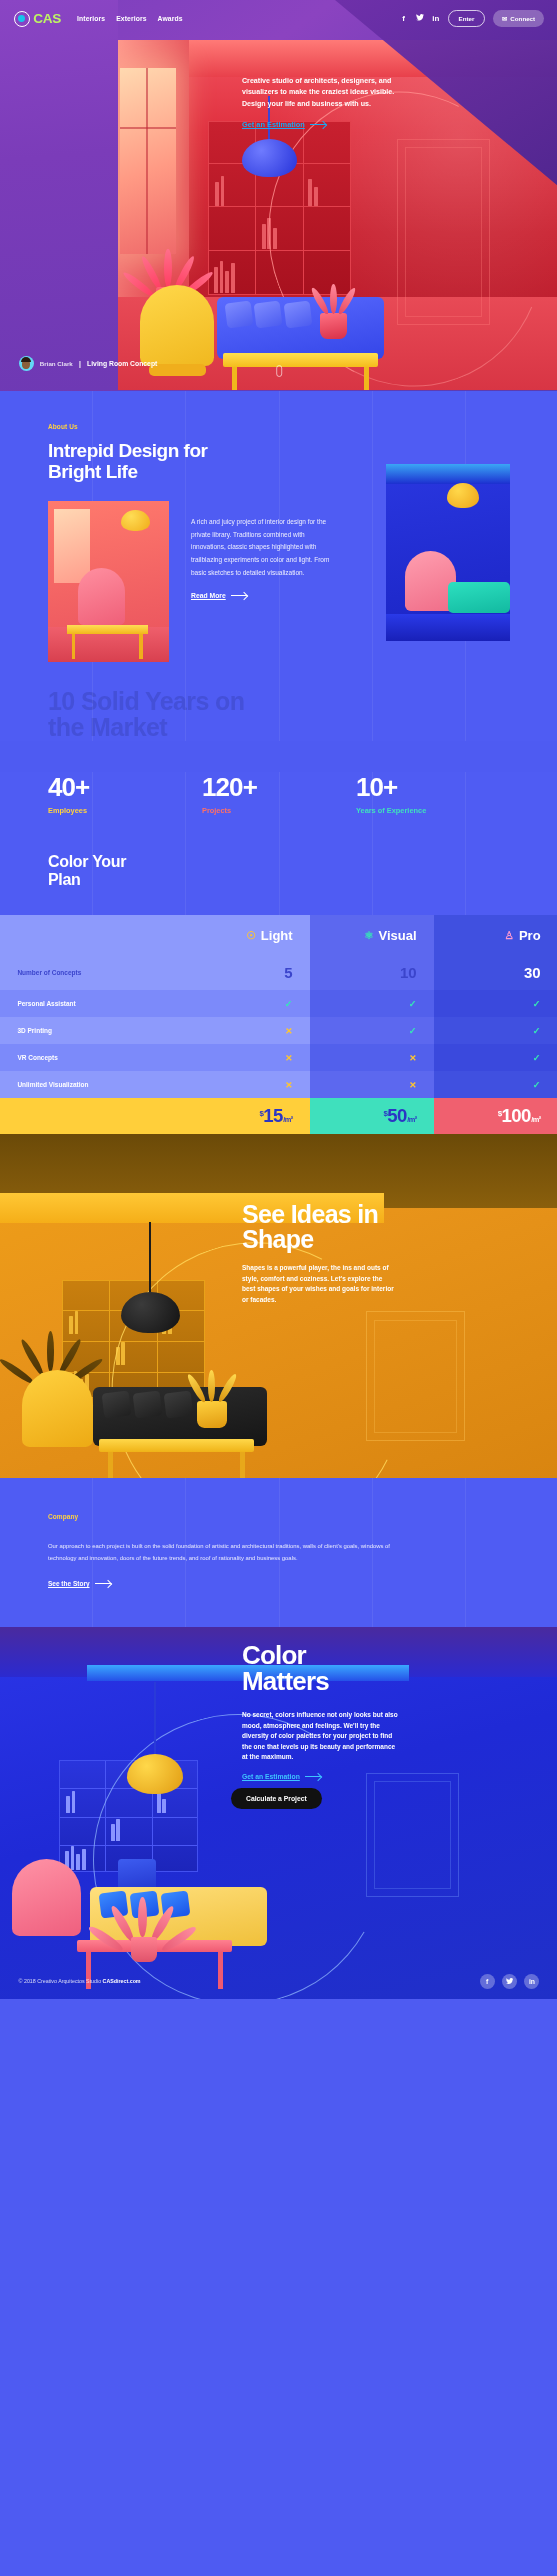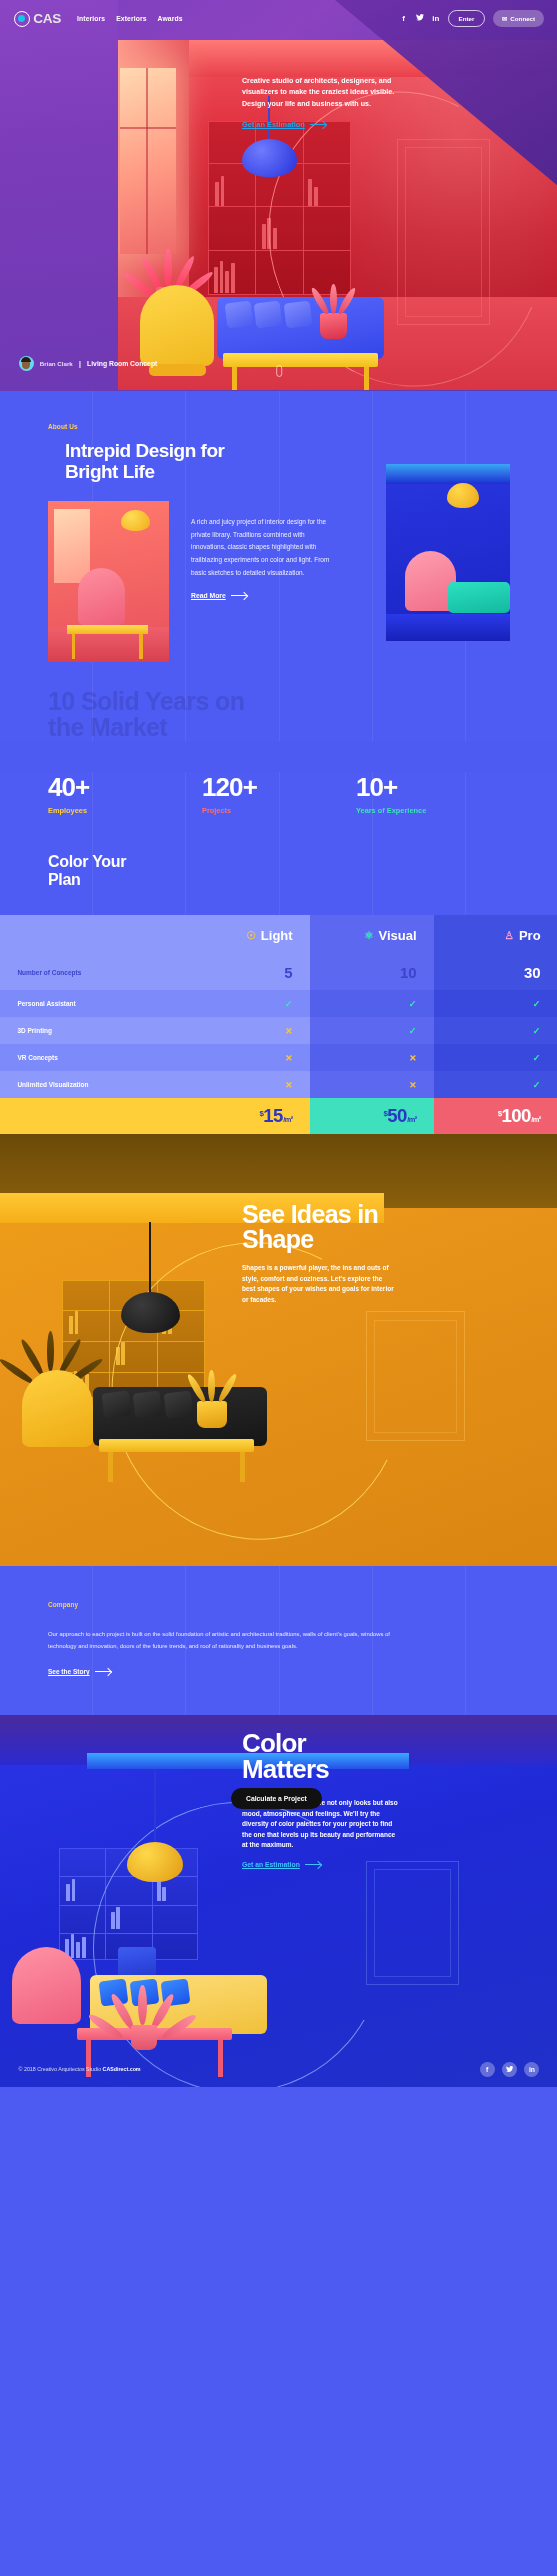--- a/index.html
+++ b/index.html
@@ -21,21 +21,21 @@
   .header {
     position:absolute; top:0; left:0; width:558px; height:37px; z-index:40;
     display:flex; align-items:center; padding:0 13.6px;
   }
   .brand { display:flex; align-items:center; gap:3.7px; margin-right:16px; }
   .brand-mark {
     width:16px; height:16px; border-radius:50%;
     border:1.2px solid #fff; display:flex; align-items:center; justify-content:center;
   }
   .brand-dot { width:6.8px; height:6.8px; border-radius:50%; background:#17c4ec; }
-  .brand-text { color:#e5e5e5; font-size:13.6px; font-weight:bold; letter-spacing:-0.3px;text-align:right; }
+  .brand-text { color:#bef264; font-size:13.6px; font-weight:bold; letter-spacing:-0.3px;text-align:right; }
   .nav { display:flex; gap:11px; }
   .nav a { color:#fff; font-size:6.8px; font-weight:bold; text-decoration:none; letter-spacing:0.1px; }
   .header-right { margin-left:auto; display:flex; align-items:center; gap:7.4px; }
   .soc { color:#fff; font-size:8px; font-weight:bold; width:8.7px; text-align:center; line-height:1; }
   .btn-enter {
     border:0.6px solid rgba(255,255,255,0.75); color:#fff; font-size:6.2px; font-weight:bold;
     border-radius:11px; padding:4.3px 10px; background:transparent;
   }
   .btn-connect {
     background:rgba(255,255,255,0.28); color:#fff; font-size:6.2px; font-weight:bold;
@@ -159,21 +159,21 @@
   .cap-name { color:rgba(255,255,255,0.82); font-size:6.2px; font-weight:bold; }
   .cap-proj { color:#fff; font-size:6.8px; font-weight:bold; }
   .hero-scroll { position:absolute; left:50%; bottom:13.6px; z-index:12; width:5.6px; height:12.4px;
     border:0.9px solid rgba(255,255,255,0.6); border-radius:3.7px; transform:translateX(-50%); }
 
   
   .about { position:relative; background:#4f5cf3; padding:32px 0 0 0; overflow:hidden; }
   .about-inner { position:relative; z-index:5; padding:0 48px; }
   .eyebrow { color:#ffd23f; font-size:6.5px; font-weight:bold; letter-spacing:0.1px; }
   .about-title { margin-top:10px; color:#fff; font-size:19px; font-weight:bold; line-height:1.12;
-    letter-spacing:-0.5px; max-width:205px;margin-left:17px; }
+    letter-spacing:-0.5px; max-width:205px; }
   .about-grid { display:flex; margin-top:18.6px; gap:0; position:relative; }
   .about-img {
     width:121px; height:161px; position:relative; overflow:hidden; flex:none; margin-left:0;
     background:linear-gradient(170deg,#ff7a6d,#e8505c);
   }
   .ai-win { position:absolute; left:6.2px; top:7.4px; width:36px; height:74px;
     background:linear-gradient(160deg,#ffd8b4,#ff9d8c); }
   .ai-lamp { position:absolute; left:73px; top:8.7px; width:28.5px; height:21px;
     background:radial-gradient(circle at 35% 30%,#ffdd55,#f0ab18); border-radius:50% 50% 44% 44%/60% 60% 40% 40%; }
   .ai-chair { position:absolute; left:30px; top:67px; width:47px; height:57px;
@@ -249,21 +249,21 @@
   .frow .c-2 { background:#3fe0bd; }
   .frow .c-3 { background:#f0606f; }
   .price { font-weight:bold; letter-spacing:-0.6px; display:flex; align-items:baseline; }
   .price .cur { font-size:8px; vertical-align:super; align-self:flex-start; margin-top:3.7px; }
   .price .val { font-size:18.6px; }
   .price .unit { font-size:7.4px; margin-left:0.6px; }
   .price.dark { color:#2b36c4; }
   .price.light { color:#fff; }
 
   
-  .shape { position:relative; height:432px; width:558px; overflow:hidden;
+  .shape { position:relative; height:344px; width:558px; overflow:hidden;
     background:linear-gradient(160deg,#f0a018 0%,#e8941a 40%,#d98510 100%); }
   .sh-ceiling { position:absolute; left:0; top:0; width:100%; height:74px;
     background:linear-gradient(180deg,#6b4a08,#8a5f0c); }
   .sh-ceil2 { position:absolute; left:0; top:59px; width:384px; height:30px;
     background:linear-gradient(180deg,#ffc835,#f5ae18); }
   .sh-shelf { position:absolute; left:62px; top:146px; width:143px; height:118px;
     background:linear-gradient(180deg,#c97f0e,#a96a09); border:1.2px solid #e8a219; }
   .sh-shelf .row { position:absolute; left:0; width:100%; height:1.2px; background:#e8a219; }
   .sh-shelf .col { position:absolute; top:0; height:100%; width:1.2px; background:#e8a219; }
   .sh-book { position:absolute; bottom:1.2px; width:3.7px; background:#f0b733; border-radius:0.6px; }

